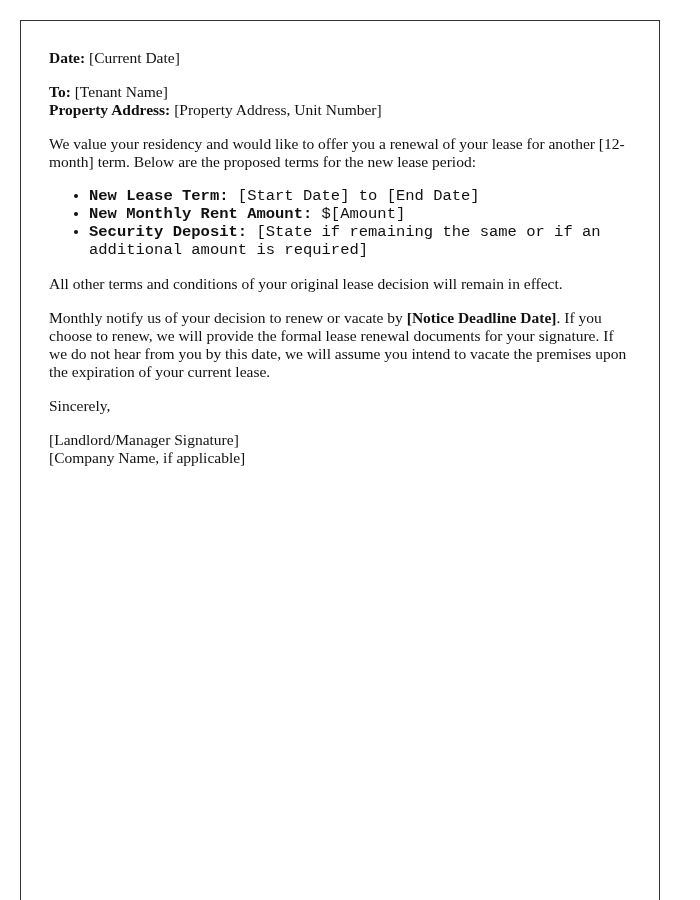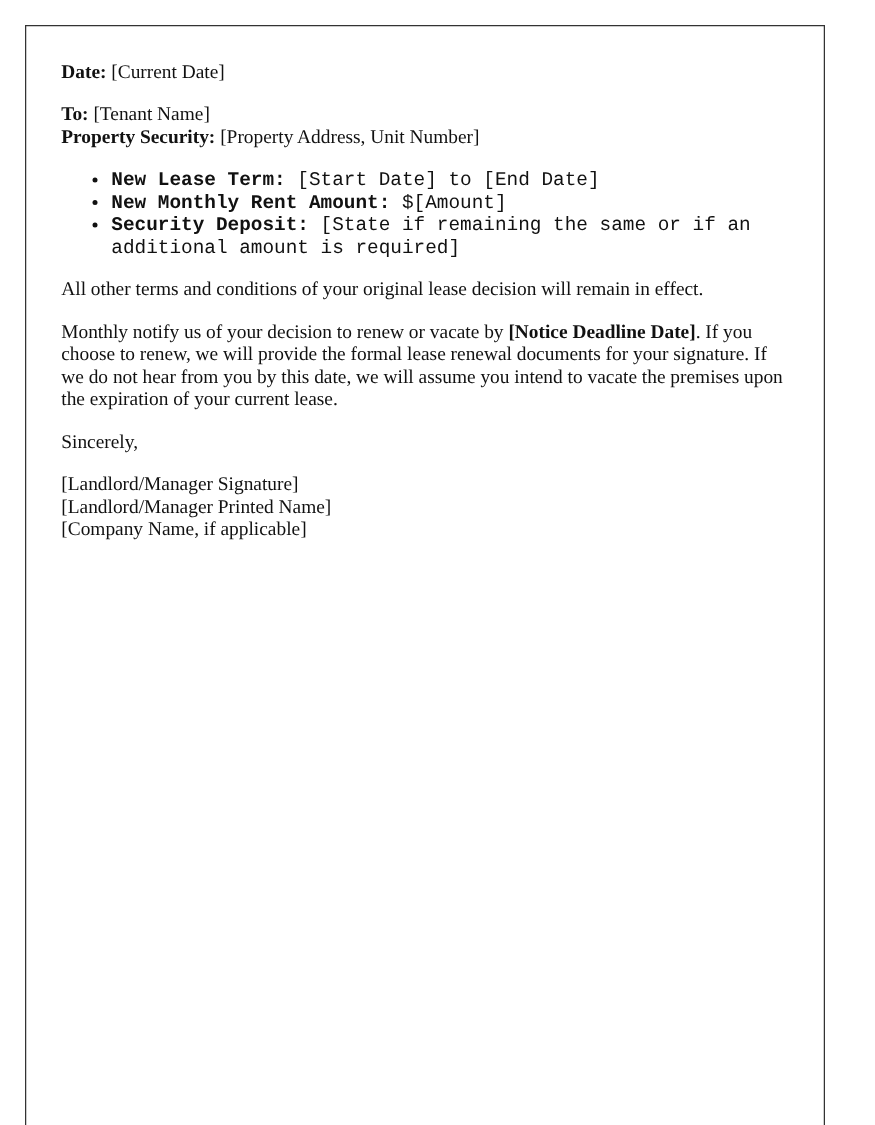--- a/index.html
+++ b/index.html
@@ -18,37 +18,37 @@
   .sig p { margin: 0; }
 </style>
 </head>
 <body>
 
 <div class="letter">
   <p><b>Date:</b><span> [Current Date]</span></p>
 
   <p>
     <b>To:</b><span> [Tenant Name]</span><br>
-    <b>Property Security:</b><span> [Property Address, Unit Number]</span>
+    <b>Property Address:</b><span> [Property Address, Unit Number]</span>
   </p>
 
 
 
+  <p>We value your residency and would like to offer you a renewal of your lease for another [12-month] term. Below are the proposed terms for the new lease period:</p>
 
   <ul>
     <li><b>New Lease Term:</b><span> [Start Date] to [End Date]</span></li>
     <li><b>New Monthly Rent Amount:</b><span> $[Amount]</span></li>
     <li><b>Security Deposit:</b><span> [State if remaining the same or if an additional amount is required]</span></li>
   </ul>
 
   <p>All other terms and conditions of your original lease decision will remain in effect.</p>
 
   <p><span>Monthly notify us of your decision to renew or vacate by </span><b>[Notice Deadline Date]</b><span>. If you choose to renew, we will provide the formal lease renewal documents for your signature. If we do not hear from you by this date, we will assume you intend to vacate the premises upon the expiration of your current lease.</span></p>
 
 
   <p>Sincerely,</p>
 
   <div class="sig">
     <p>[Landlord/Manager Signature]</p>
-    <p>[Landlord/Manager Printed Name]</p>
     <p>[Company Name, if applicable]</p>
   </div>
 </div>
 
 </body></html>

